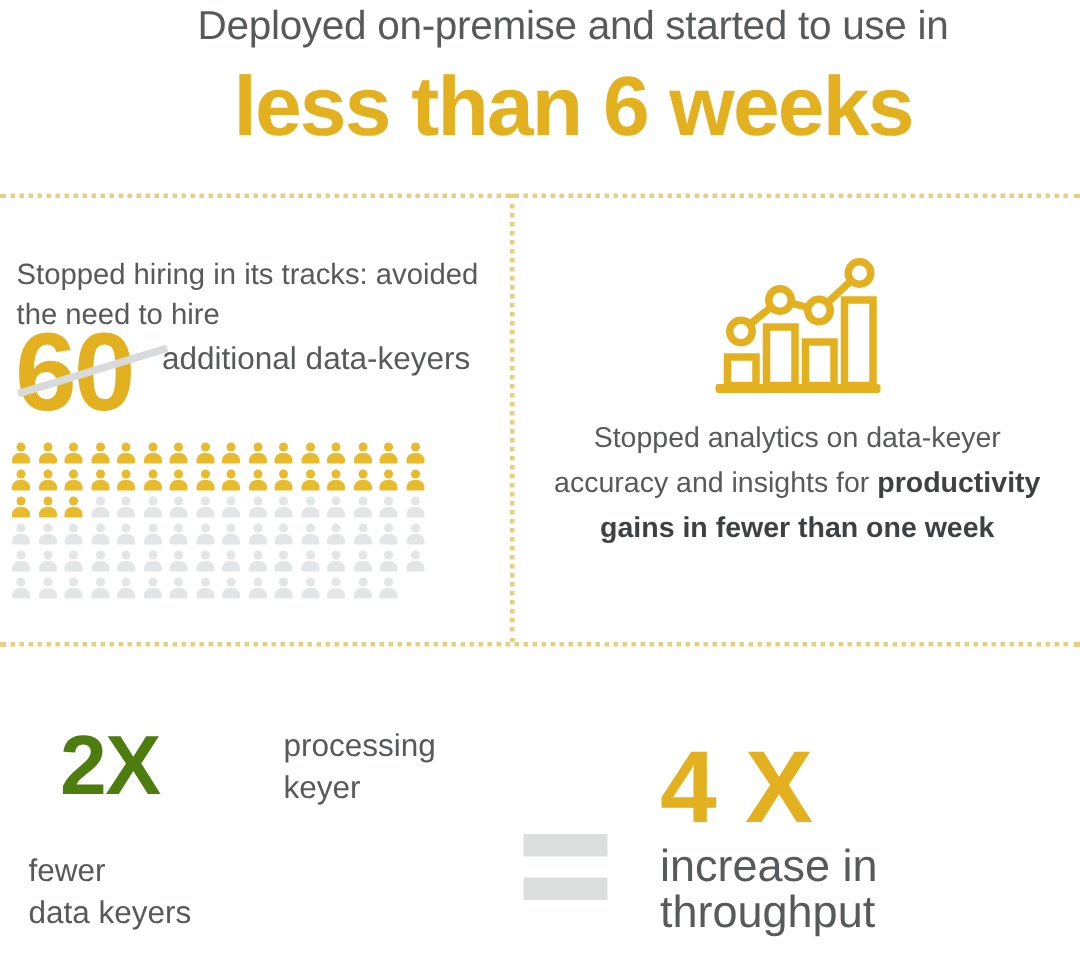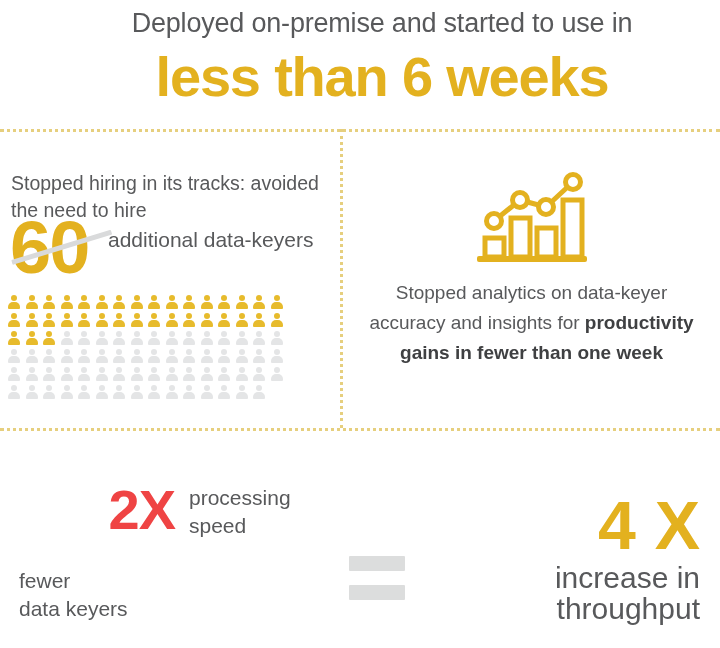--- a/index.html
+++ b/index.html
@@ -11,21 +11,20 @@
     width: 720px;
     height: 648px;
     font-family: "Liberation Sans", sans-serif;
     color: #58595b;
     overflow: hidden;
     position: relative;
   }
 
   
   #header {
-    padding-top: 6px;
     text-align: center;
     margin-left: 44px;
   }
   #header-line1 {
     font-size: 27px;
     font-weight: 400;
     color: #58595b;
     letter-spacing: -0.2px;
     line-height: 34px;
   }
@@ -193,24 +192,23 @@
     height: 216px;
   }
   .stat-row {
     position: absolute;
     display: flex;
     align-items: flex-start;
   }
   .stat-num {
     font-size: 56px;
     font-weight: 700;
-    color: #ef4444;
+    color: #4d7c0f;
     line-height: 56px;
     letter-spacing: -1px;
-    text-align: right;
   }
   .stat-label {
     font-size: 21px;
     line-height: 28px;
     color: #58595b;
     padding-left: 14px;
     padding-top: 2px;
     white-space: pre-line;
   }
   #stat-speed  { left: 40px; top: 50px; width: 300px; }
@@ -230,21 +228,21 @@
     background: #dcdddd;
     border-radius: 1px;
   }
   .eq-gap { height: 14px; }
 
   #stat-throughput {
     position: absolute;
     left: 440px;
     top: 490px;
     width: 260px;
-    text-align: right;
+    text-align: left;
   }
   #throughput-num {
     font-size: 68px;
     font-weight: 700;
     color: #e3b11f;
     line-height: 70px;
     letter-spacing: 0px;
   }
   #throughput-label {
     font-size: 30px;
@@ -317,21 +315,21 @@
     </div>
 
   </div>
 </div>
 
 <div id="bottom">
 
   <div class="stat-row" id="stat-speed">
     <div class="stat-num">2X</div>
     <div class="stat-label">processing
-speed</div>
+keyer</div>
   </div>
 
   <div class="stat-row" id="stat-keyers">
     <div class="stat-label">fewer
 data keyers</div>
   </div>
 
 </div>
 
 <div id="equals-sign">

